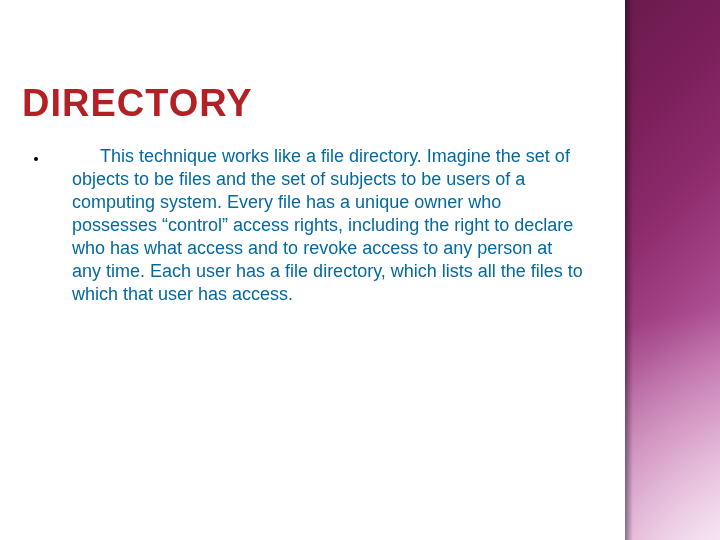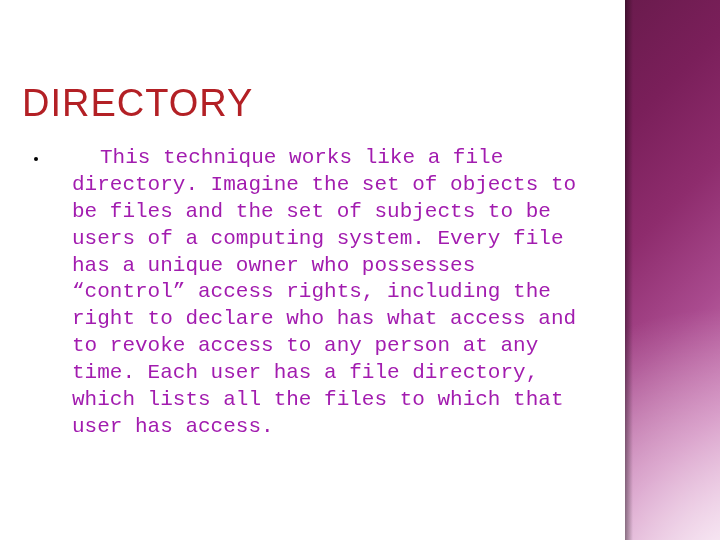--- a/index.html
+++ b/index.html
@@ -30,39 +30,39 @@
   }
   .content {
     position: absolute;
     left: 0; top: 0;
     width: 615px;
     height: 540px;
     padding: 82px 30px 20px 22px;
   }
   h1.title {
     font-family: "Trebuchet MS", "Arial Narrow", sans-serif;
-    font-weight: 400;
+    font-weight: 700;
     font-size: 38px;
     letter-spacing: 1px;
     color: #b32025;
     margin-bottom: 20px;
     text-transform: uppercase;
   }
   ul.bullets {
     list-style: none;
     padding-left: 10px;
   }
   ul.bullets li {
     position: relative;
     padding-left: 40px;
-    font-size: 21px;
+    font-size: 18px;
     line-height: 1.28;
     margin-bottom: 28px;
-    font-family: Liberation Mono, monospace;
-    color: #a21caf;
+    font-family: Liberation Sans, sans-serif;
+    color: #0369a1;
   }
   ul.bullets li::before {
     content: "";
     position: absolute;
     left: 2px;
     top: 12px;
     width: 4px;
     height: 4px;
     background: #000;
     border-radius: 50%;

